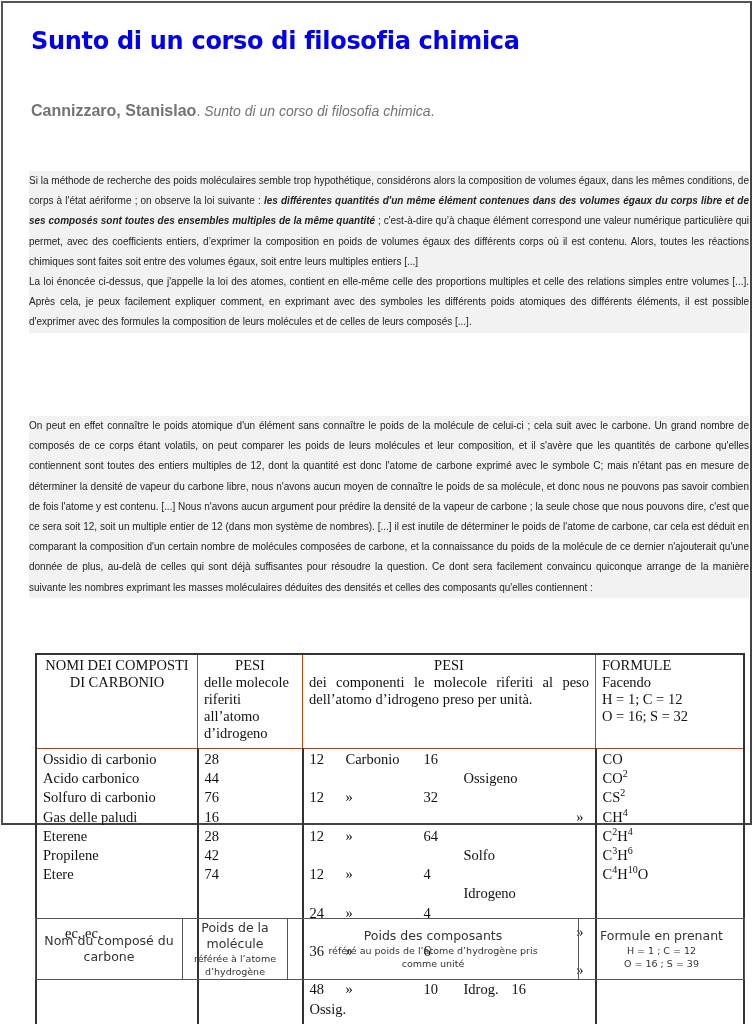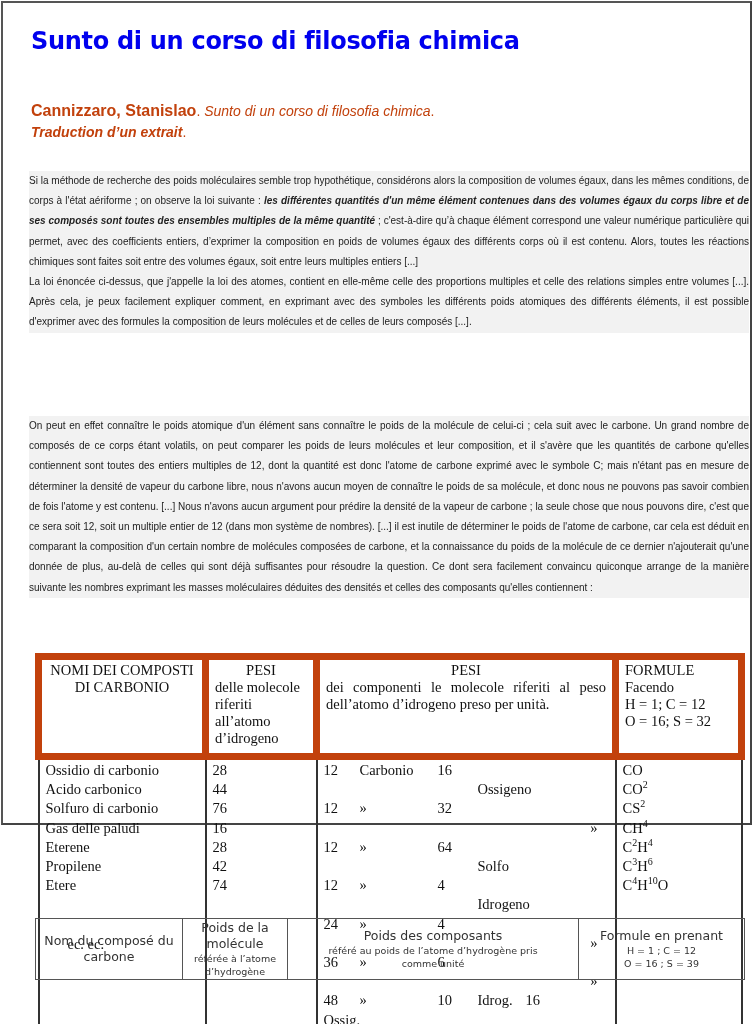--- a/index.html
+++ b/index.html
@@ -7,40 +7,40 @@
   .page {
     position: absolute; left: 1px; top: 1px; width: 751px; height: 824px;
     border: 2px solid #555; border-right: 2px solid #444; border-bottom: 2px solid #444;
     box-sizing: border-box; background: #fff;
   }
   .title {
     position: absolute; left: 28px; top: 24px; margin: 0;
     font-family: "DejaVu Sans", sans-serif; font-weight: bold; font-size: 24px;
     color: #0000ee; letter-spacing: -0.3px;
   }
-  .ref { position: absolute; left: 28px; top: 97px; font-size: 14px; line-height: 21px; color: #c2410c; }
+  .ref { position: absolute; left: 28px; top: 97px; font-size: 14px; line-height: 21px; color: #737373; }
   .ref .author { font-weight: bold; font-size: 16px; }
   .ref .work { font-style: italic; }
   .ref .trad { font-weight: bold; font-style: italic; }
   .para {
     position: absolute; left: 26px; width: 720px; font-size: 10px; line-height: 20.2px;
     color: #222; text-align: justify; background: #f2f2f2; margin: 0;
   }
   .p1 { top: 168px; }
   .p2 { top: 413px; }
   .para .emph { font-weight: bold; font-style: italic; }
 
   table { border-collapse: collapse; position: absolute; }
   .t1 {
     left: 32px; top: 650px; width: 710px;
     font-family: "Liberation Serif", serif; font-size: 14.5px; color: #111;
     border: 2px solid #333;
   }
   .t1 td, .t1 th { vertical-align: top; padding: 0 6px; font-weight: normal; }
-  .t1 th { border: 7px solid #c2410c; line-height: 17px; padding-top: 2px; padding-bottom: 6px; }
+  .t1 th { border: 1px solid #c2410c; line-height: 17px; padding-top: 2px; padding-bottom: 6px; }
   .t1 .col1 { width: 148px; }
   .t1 .col2 { width: 92px; }
   .t1 .col3 { width: 280px; }
   .t1 th.c { text-align: center; }
   .t1 th.l { text-align: left; }
   .t1 .body td { border-left: 2px solid #333; border-right: 2px solid #333; line-height: 19.2px; padding-top: 1px; }
   .t1 .sub { display: grid; grid-template-columns: 36px 78px 40px 48px 72px; }
   .t1 .sub span { white-space: nowrap; }
   sup { font-size: 10px; line-height: 0; vertical-align: super; }
 
@@ -56,21 +56,20 @@
 <body>
 
 <div class="page">
 
   <h1 class="title">Sunto di un corso di filosofia chimica</h1>
 
   <div class="ref">
     <div>
       <span class="author">Cannizzaro, Stanislao</span>. <span class="work">Sunto di un corso di filosofia chimica</span>.
     </div>
-    <div><span class="trad">Traduction d’un extrait</span>.</div>
   </div>
 
   <div class="para p1">
     <span>Si la méthode de recherche des poids moléculaires semble trop hypothétique, considérons alors la composition de volumes égaux, dans les mêmes conditions, de corps à l'état aériforme ; on observe la loi suivante : </span><span class="emph">les différentes quantités d'un même élément contenues dans des volumes égaux du corps libre et de ses composés sont toutes des ensembles multiples de la même quantité</span><span> ; c'est-à-dire qu’à chaque élément correspond une valeur numérique particulière qui permet, avec des coefficients entiers, d’exprimer la composition en poids de volumes égaux des différents corps où il est contenu. Alors, toutes les réactions chimiques sont faites soit entre des volumes égaux, soit entre leurs multiples entiers [...]</span><br>
     <span>La loi énoncée ci-dessus, que j'appelle la loi des atomes, contient en elle-même celle des proportions multiples et celle des relations simples entre volumes [...]. Après cela, je peux facilement expliquer comment, en exprimant avec des symboles les différents poids atomiques des différents éléments, il est possible d'exprimer avec des formules la composition de leurs molécules et de celles de leurs composés [...].</span>
   </div>
 
   <p class="para p2">On peut en effet connaître le poids atomique d'un élément sans connaître le poids de la molécule de celui-ci ; cela suit avec le carbone. Un grand nombre de composés de ce corps étant volatils, on peut comparer les poids de leurs molécules et leur composition, et il s'avère que les quantités de carbone qu'elles contiennent sont toutes des entiers multiples de 12, dont la quantité est donc l'atome de carbone exprimé avec le symbole C; mais n'étant pas en mesure de déterminer la densité de vapeur du carbone libre, nous n'avons aucun moyen de connaître le poids de sa molécule, et donc nous ne pouvons pas savoir combien de fois l'atome y est contenu. [...] Nous n'avons aucun argument pour prédire la densité de la vapeur de carbone ; la seule chose que nous pouvons dire, c'est que ce sera soit 12, soit un multiple entier de 12 (dans mon système de nombres). [...] il est inutile de déterminer le poids de l'atome de carbone, car cela est déduit en comparant la composition d'un certain nombre de molécules composées de carbone, et la connaissance du poids de la molécule de ce dernier n'ajouterait qu'une donnée de plus, au-delà de celles qui sont déjà suffisantes pour résoudre la question. Ce dont sera facilement convaincu quiconque arrange de la manière suivante les nombres exprimant les masses moléculaires déduites des densités et celles des composants qu'elles contiennent :</p>
 
   <table class="t1">

